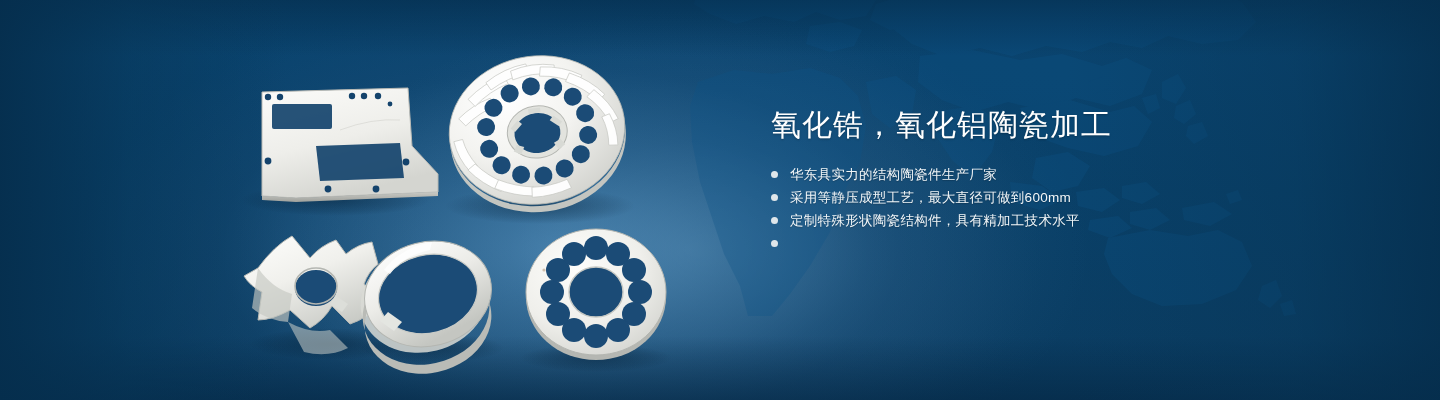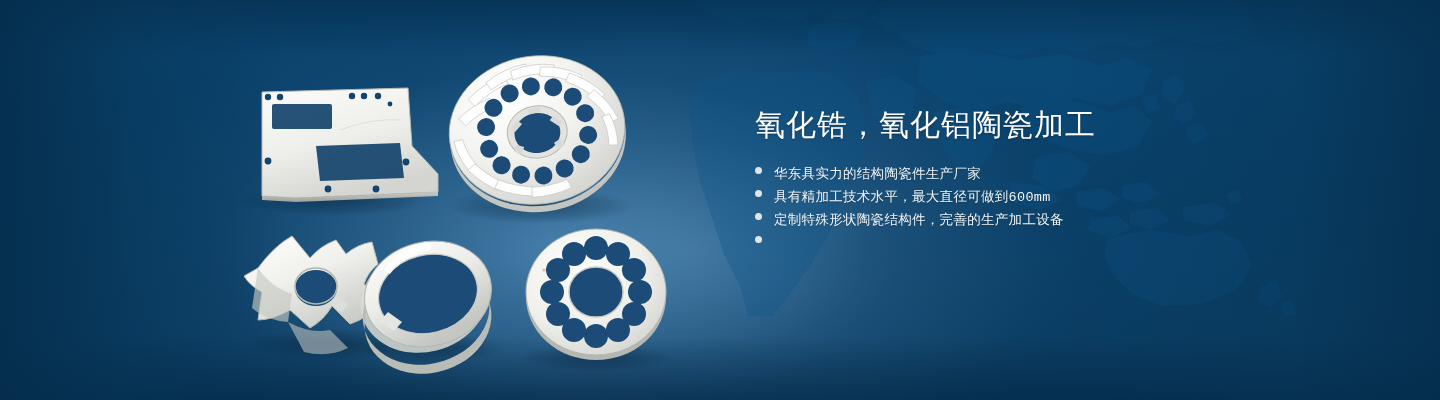--- a/index.html
+++ b/index.html
@@ -62,45 +62,44 @@
     height: 330px;
     opacity: 0.30;
     pointer-events: none;
   }
   .worldmap svg { width: 100%; height: 100%; display:block; }
   .worldmap path { fill: #0d5488; }
 
   
   .copy {
     position: absolute;
-    left: 755px;
+    left: 771px;
     top: 108px;
     width: 620px;
   }
   .headline {
     color: #ffffff;
     font-size: 30px;
     line-height: 1.15;
     letter-spacing: 1px;
     font-weight: 400;
     margin: 0 0 24px 0;
     white-space: nowrap;
     text-shadow: 0 1px 2px rgba(0,0,0,0.25);
   }
   .bullets {
     list-style: none;
     margin: 0;
     padding: 0;
   }
   .bullet {
     display: flex;
-    align-items: flex-start;
+    align-items: center;
     margin-bottom: 7px;
     height: 16px;
-    font-family: Liberation Mono, monospace;
   }
   .dot {
     width: 7px;
     height: 7px;
     border-radius: 50%;
     background: #dfe6ea;
     flex: 0 0 auto;
     margin-right: 12px;
   }
   .bullet-text {
@@ -357,25 +356,25 @@
 
     <h1 class="headline">氧化锆，氧化铝陶瓷加工</h1>
 
     <ul class="bullets">
       <li class="bullet">
         <span class="dot"></span>
         <span class="bullet-text">华东具实力的结构陶瓷件生产厂家</span>
       </li>
       <li class="bullet">
         <span class="dot"></span>
-        <span class="bullet-text">具有精加工技术水平，最大直径可做到600mm</span>
+        <span class="bullet-text">采用等静压成型工艺，最大直径可做到600mm</span>
       </li>
       <li class="bullet">
         <span class="dot"></span>
-        <span class="bullet-text">定制特殊形状陶瓷结构件，完善的生产加工设备</span>
+        <span class="bullet-text">定制特殊形状陶瓷结构件，具有精加工技术水平</span>
       </li>
       <li class="bullet">
         <span class="dot"></span>
       </li>
     </ul>
 
   </div>
 </div>
 
 </body></html>

